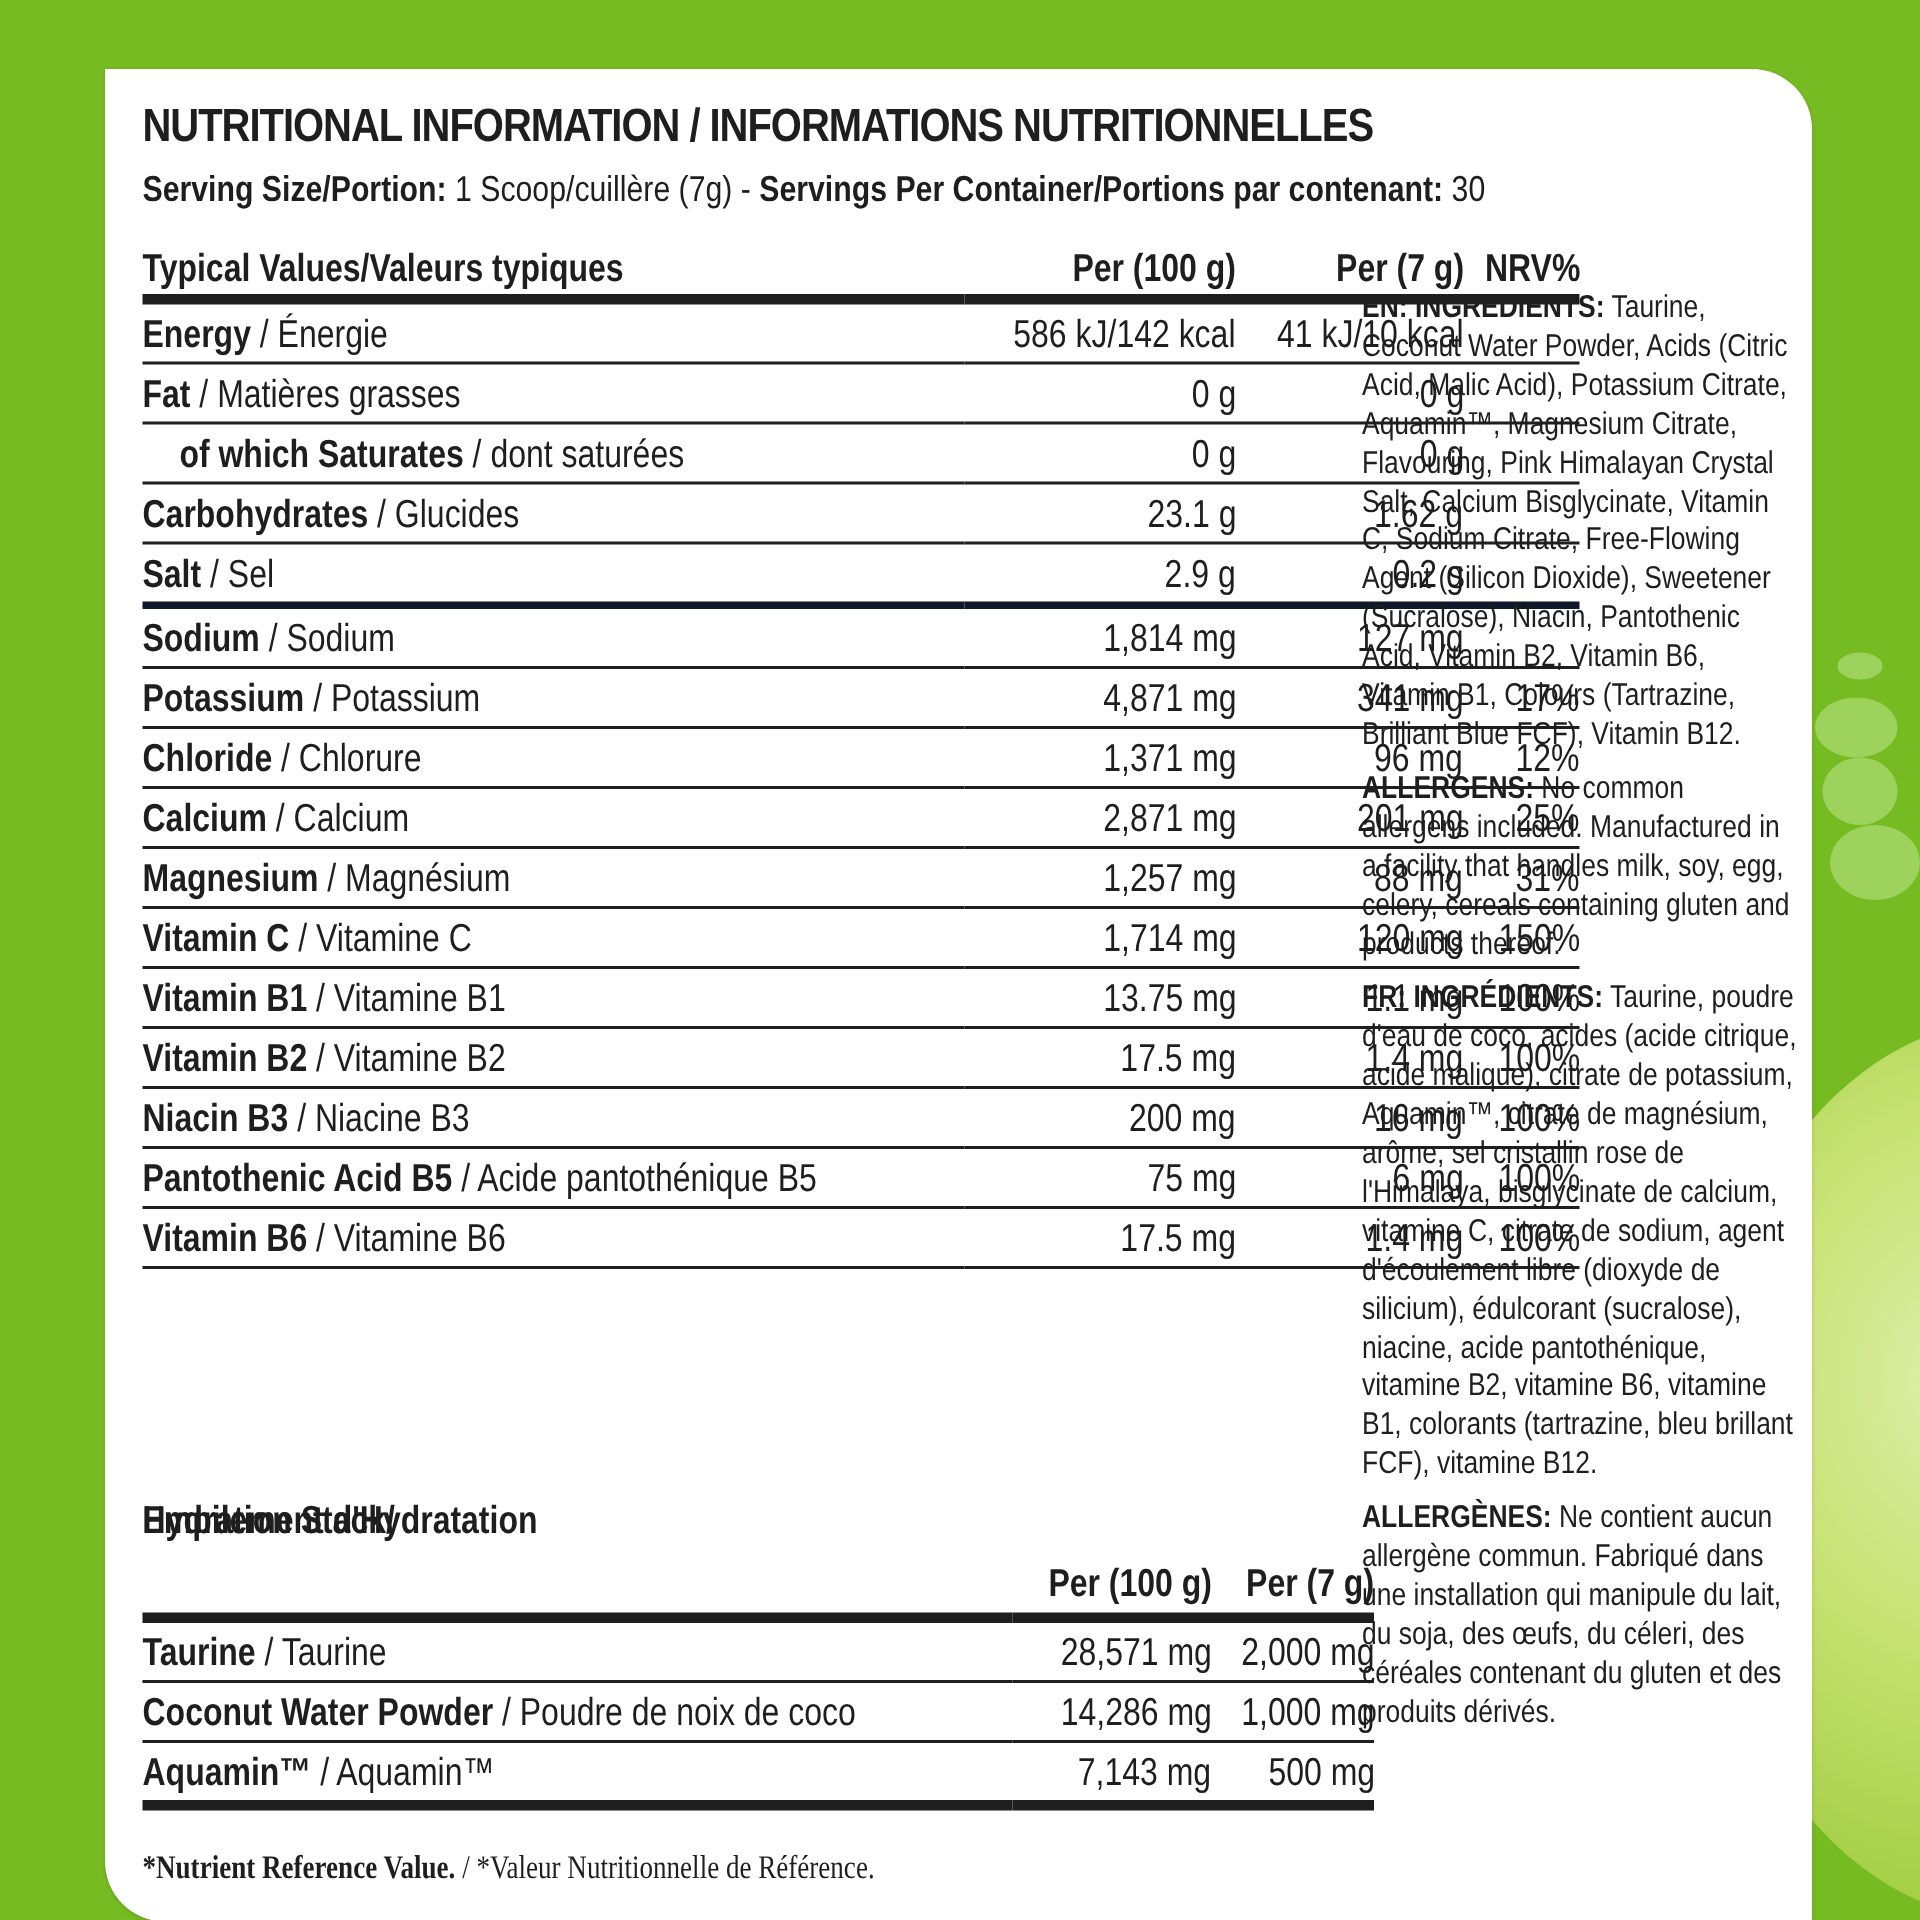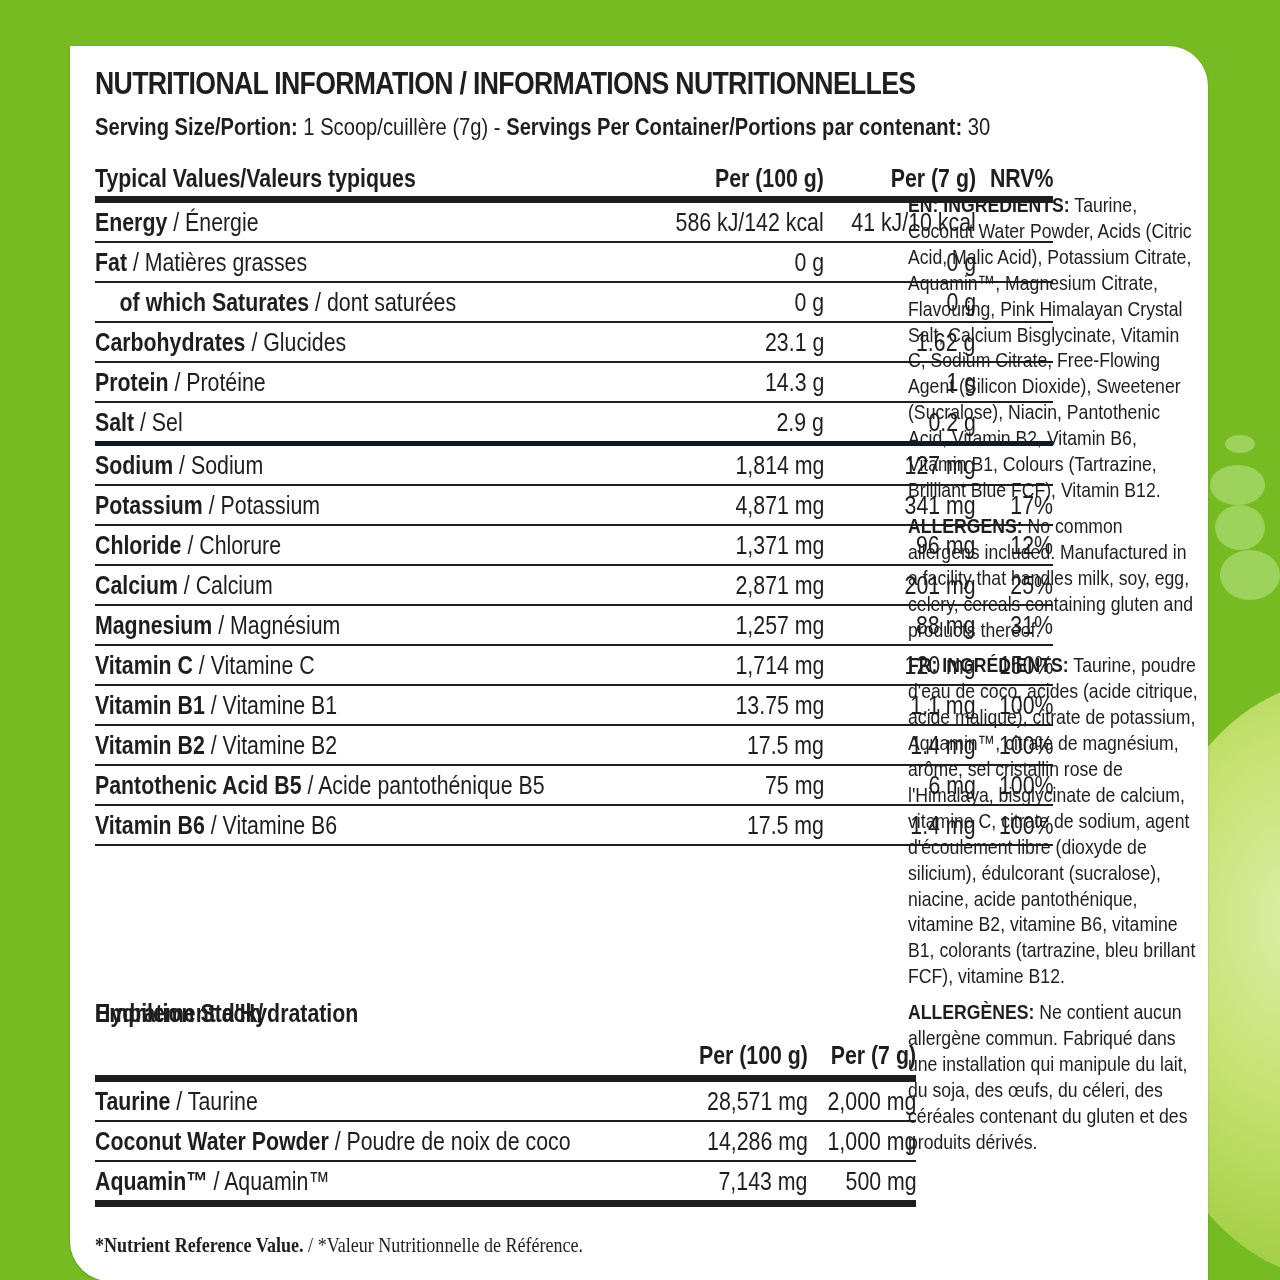--- a/index.html
+++ b/index.html
@@ -129,26 +129,20 @@
       <td class="num"><span class="condr">0 g</span></td>
       <td class="num"><span class="condr">0 g</span></td>
       <td class="num"><span class="condr"></span></td>
     </tr>
     <tr>
       <td class="name"><span class="cond"><span class="en">Carbohydrates</span> / <span class="fr">Glucides</span></span></td>
       <td class="num"><span class="condr">23.1 g</span></td>
       <td class="num"><span class="condr">1.62 g</span></td>
       <td class="num"><span class="condr"></span></td>
     </tr>
-    <tr>
-      <td class="name"><span class="cond"><span class="en">Protein</span> / <span class="fr">Protéine</span></span></td>
-      <td class="num"><span class="condr">14.3 g</span></td>
-      <td class="num"><span class="condr">1 g</span></td>
-      <td class="num"><span class="condr"></span></td>
-    </tr>
     <tr class="thick">
       <td class="name"><span class="cond"><span class="en">Salt</span> / <span class="fr">Sel</span></span></td>
       <td class="num"><span class="condr">2.9 g</span></td>
       <td class="num"><span class="condr">0.2 g</span></td>
       <td class="num"><span class="condr"></span></td>
     </tr>
     <tr>
       <td class="name"><span class="cond"><span class="en">Sodium</span> / <span class="fr">Sodium</span></span></td>
       <td class="num"><span class="condr">1,814 mg</span></td>
       <td class="num"><span class="condr">127 mg</span></td>
@@ -187,20 +181,26 @@
     <tr>
       <td class="name"><span class="cond"><span class="en">Vitamin B1</span> / <span class="fr">Vitamine B1</span></span></td>
       <td class="num"><span class="condr">13.75 mg</span></td>
       <td class="num"><span class="condr">1.1 mg</span></td>
       <td class="num"><span class="condr">100%</span></td>
     </tr>
     <tr>
       <td class="name"><span class="cond"><span class="en">Vitamin B2</span> / <span class="fr">Vitamine B2</span></span></td>
       <td class="num"><span class="condr">17.5 mg</span></td>
       <td class="num"><span class="condr">1.4 mg</span></td>
+      <td class="num"><span class="condr">100%</span></td>
+    </tr>
+    <tr>
+      <td class="name"><span class="cond"><span class="en">Niacin B3</span> / <span class="fr">Niacine B3</span></span></td>
+      <td class="num"><span class="condr">200 mg</span></td>
+      <td class="num"><span class="condr">16 mg</span></td>
       <td class="num"><span class="condr">100%</span></td>
     </tr>
     <tr>
       <td class="name"><span class="cond"><span class="en">Pantothenic Acid B5</span> / <span class="fr">Acide pantothénique B5</span></span></td>
       <td class="num"><span class="condr">75 mg</span></td>
       <td class="num"><span class="condr">6 mg</span></td>
       <td class="num"><span class="condr">100%</span></td>
     </tr>
     <tr>
       <td class="name"><span class="cond"><span class="en">Vitamin B6</span> / <span class="fr">Vitamine B6</span></span></td>

